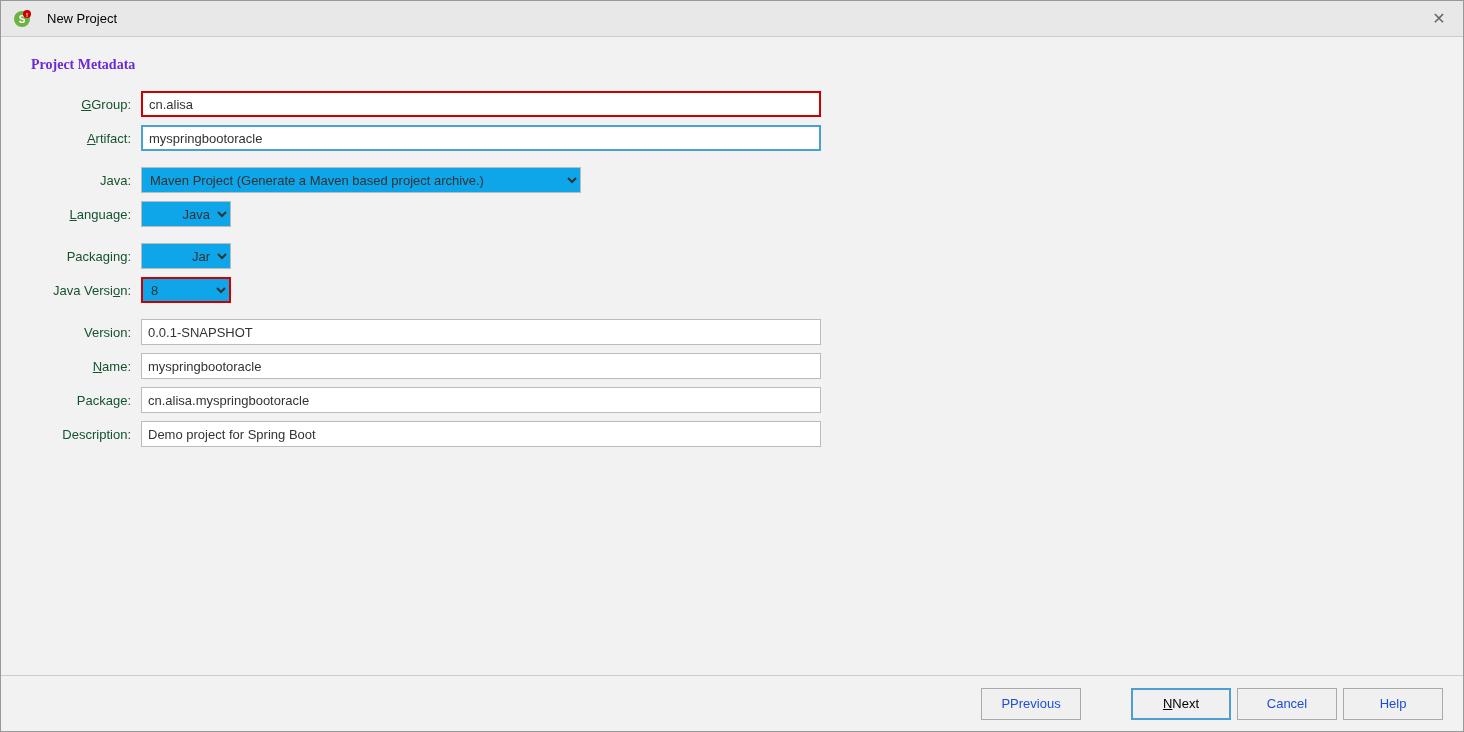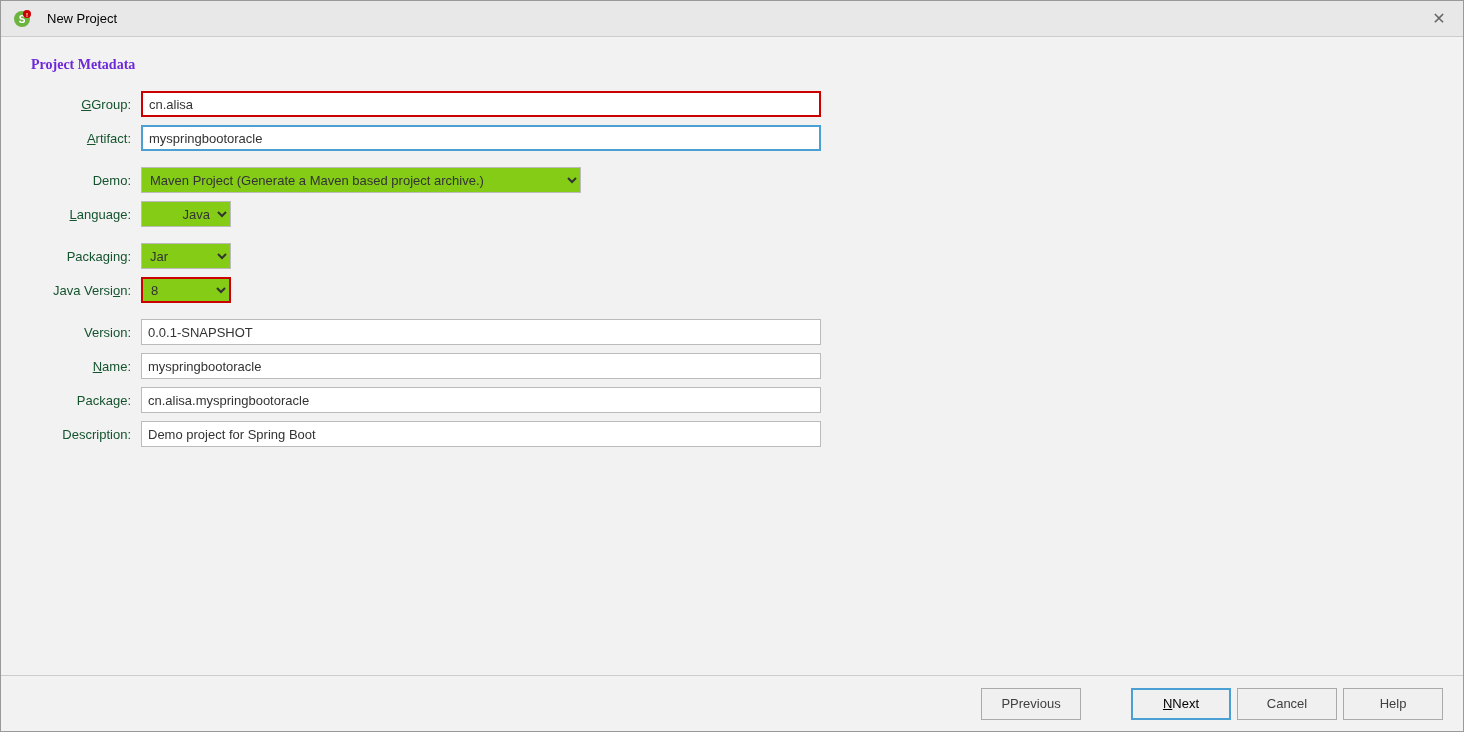--- a/index.html
+++ b/index.html
@@ -118,40 +118,41 @@
     }
 
     .input-artifact {
       width: 680px;
       border: 2px solid #4a9fd4;
     }
 
     .select-control {
       height: 26px;
       border: 1px solid #bbb;
-      background: #84cc16;
+      background: #0ea5e9;
       padding: 2px 4px;
       font-size: 13px;
       color: #333;
       outline: none;
       cursor: pointer;
       appearance: auto;
     }
 
     .select-type {
       width: 440px;
     }
 
     .select-language {
       width: 90px;
       text-align: right;
     }
 
     .select-packaging {
       width: 90px;
+      text-align: right;
     }
 
     .select-javaversion {
       width: 90px;
       border: 2px solid #cc0000;
     }
 
     .spacer-row {
       height: 8px;
     }
@@ -168,21 +169,21 @@
     }
 
     .btn {
       height: 32px;
       min-width: 100px;
       padding: 0 16px;
       border: 1px solid #aaa;
       background: #f0f0f0;
       font-size: 13px;
       cursor: pointer;
-      color: #404040;
+      color: #1d4ed8;
     }
 
     .btn-next {
       border: 2px solid #4a9fd4;
       color: #000;
       margin-left: 44px;
     }
 
     .btn-next .underline {
       text-decoration: underline;
@@ -221,21 +222,21 @@
       <div class="form-label">
         <span class="underline">A</span><span>rtifact:</span>
       </div>
       <input type="text" class="form-control input-artifact" value="myspringbootoracle" style="">
     </div>
 
     <div class="spacer-row"></div>
 
     <div class="form-row">
       <div class="form-label">
-        <span>Demo:</span>
+        <span>Java:</span>
       </div>
       <select class="select-control select-type">
         <option>Maven Project (Generate a Maven based project archive.)</option>
       </select>
     </div>
 
     <div class="form-row">
       <div class="form-label">
         <span class="underline">L</span><span>anguage:</span>
       </div>

